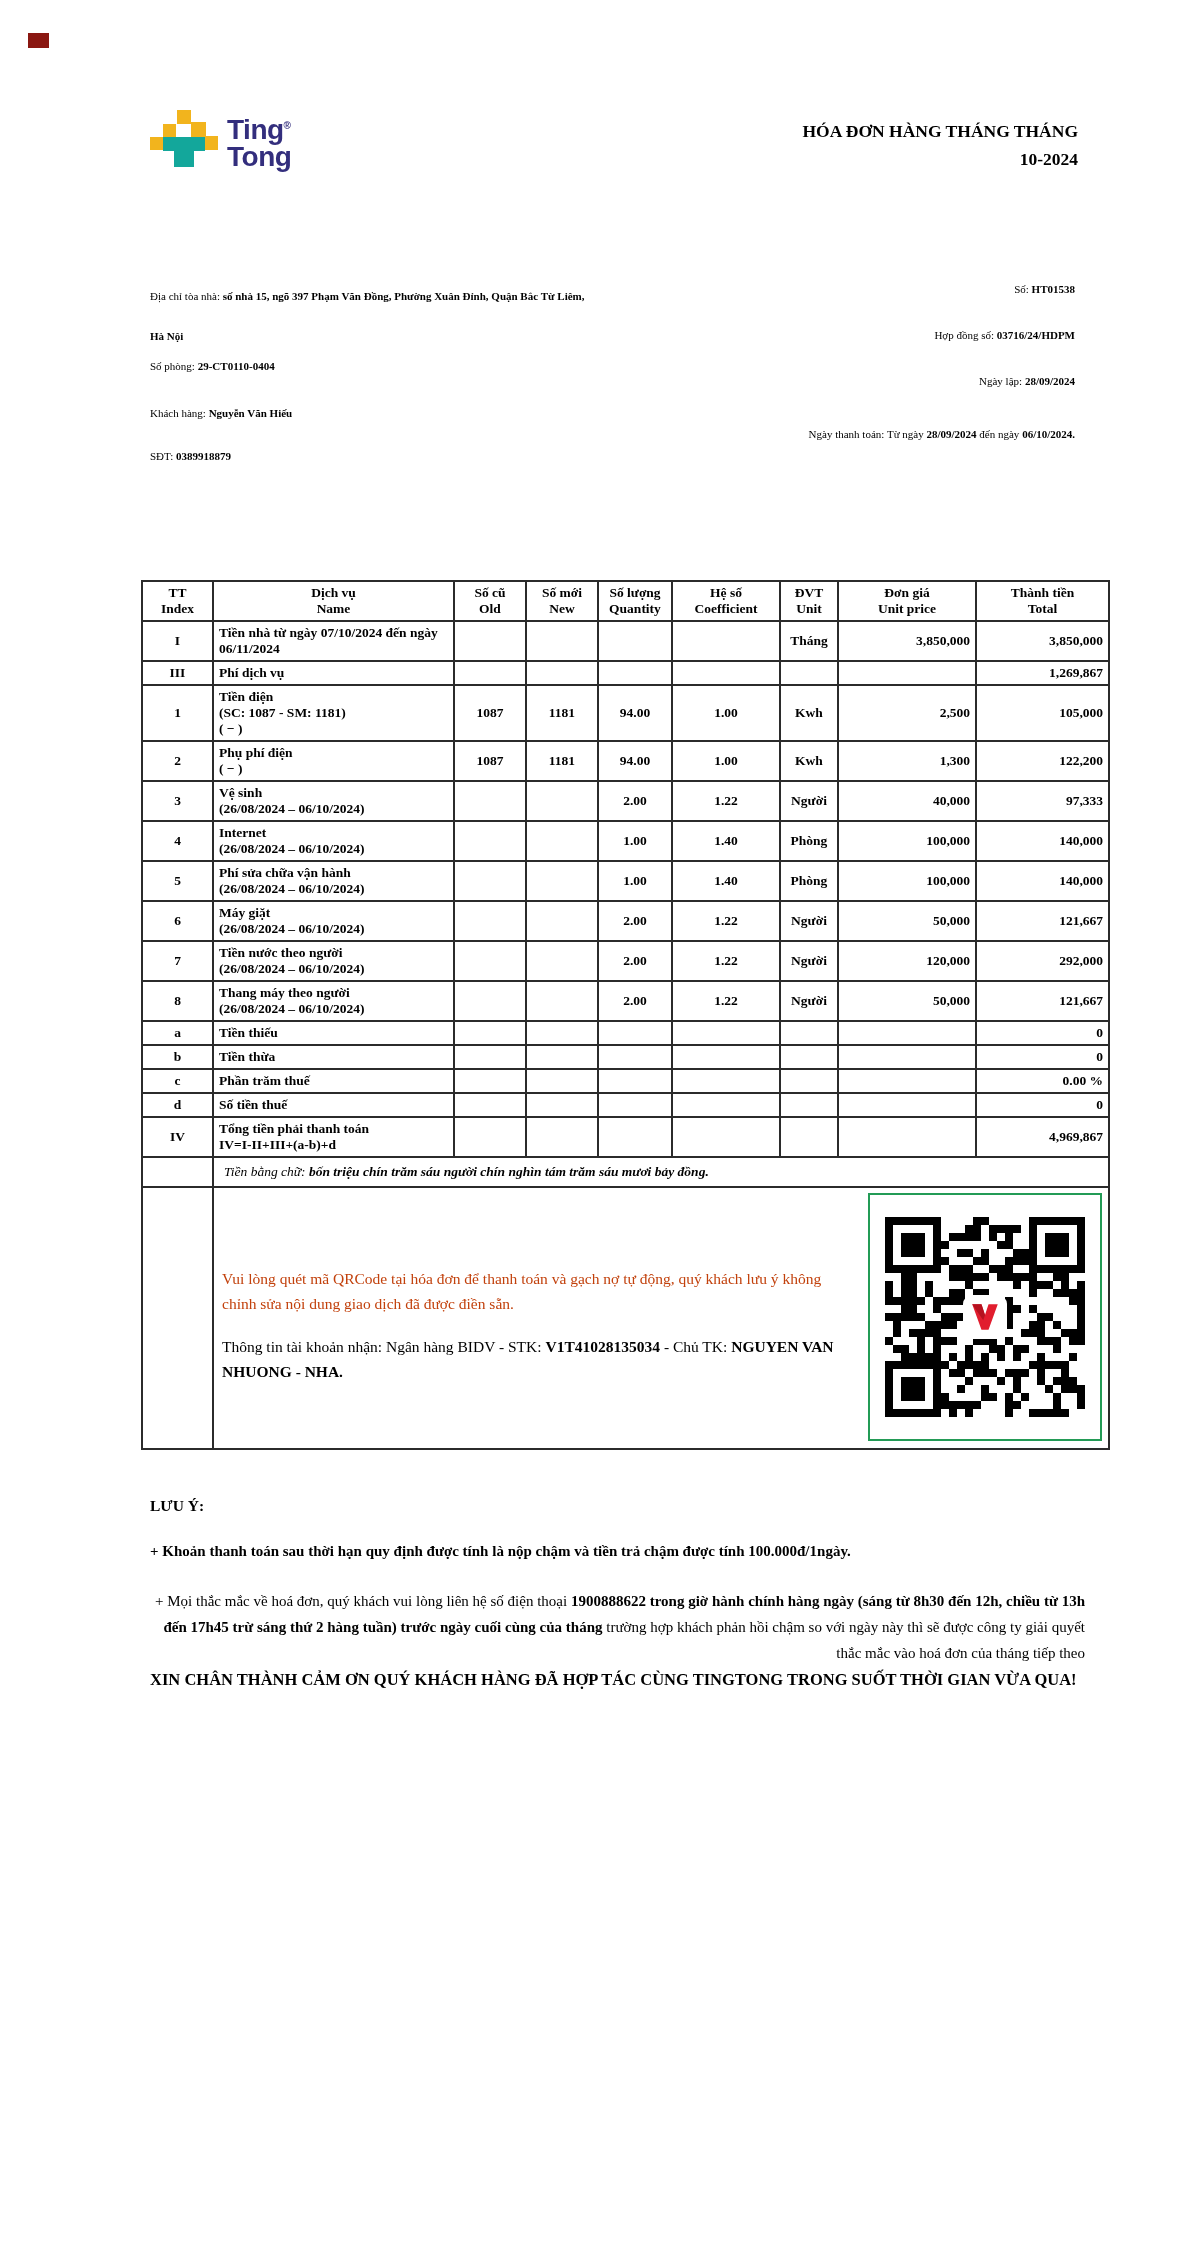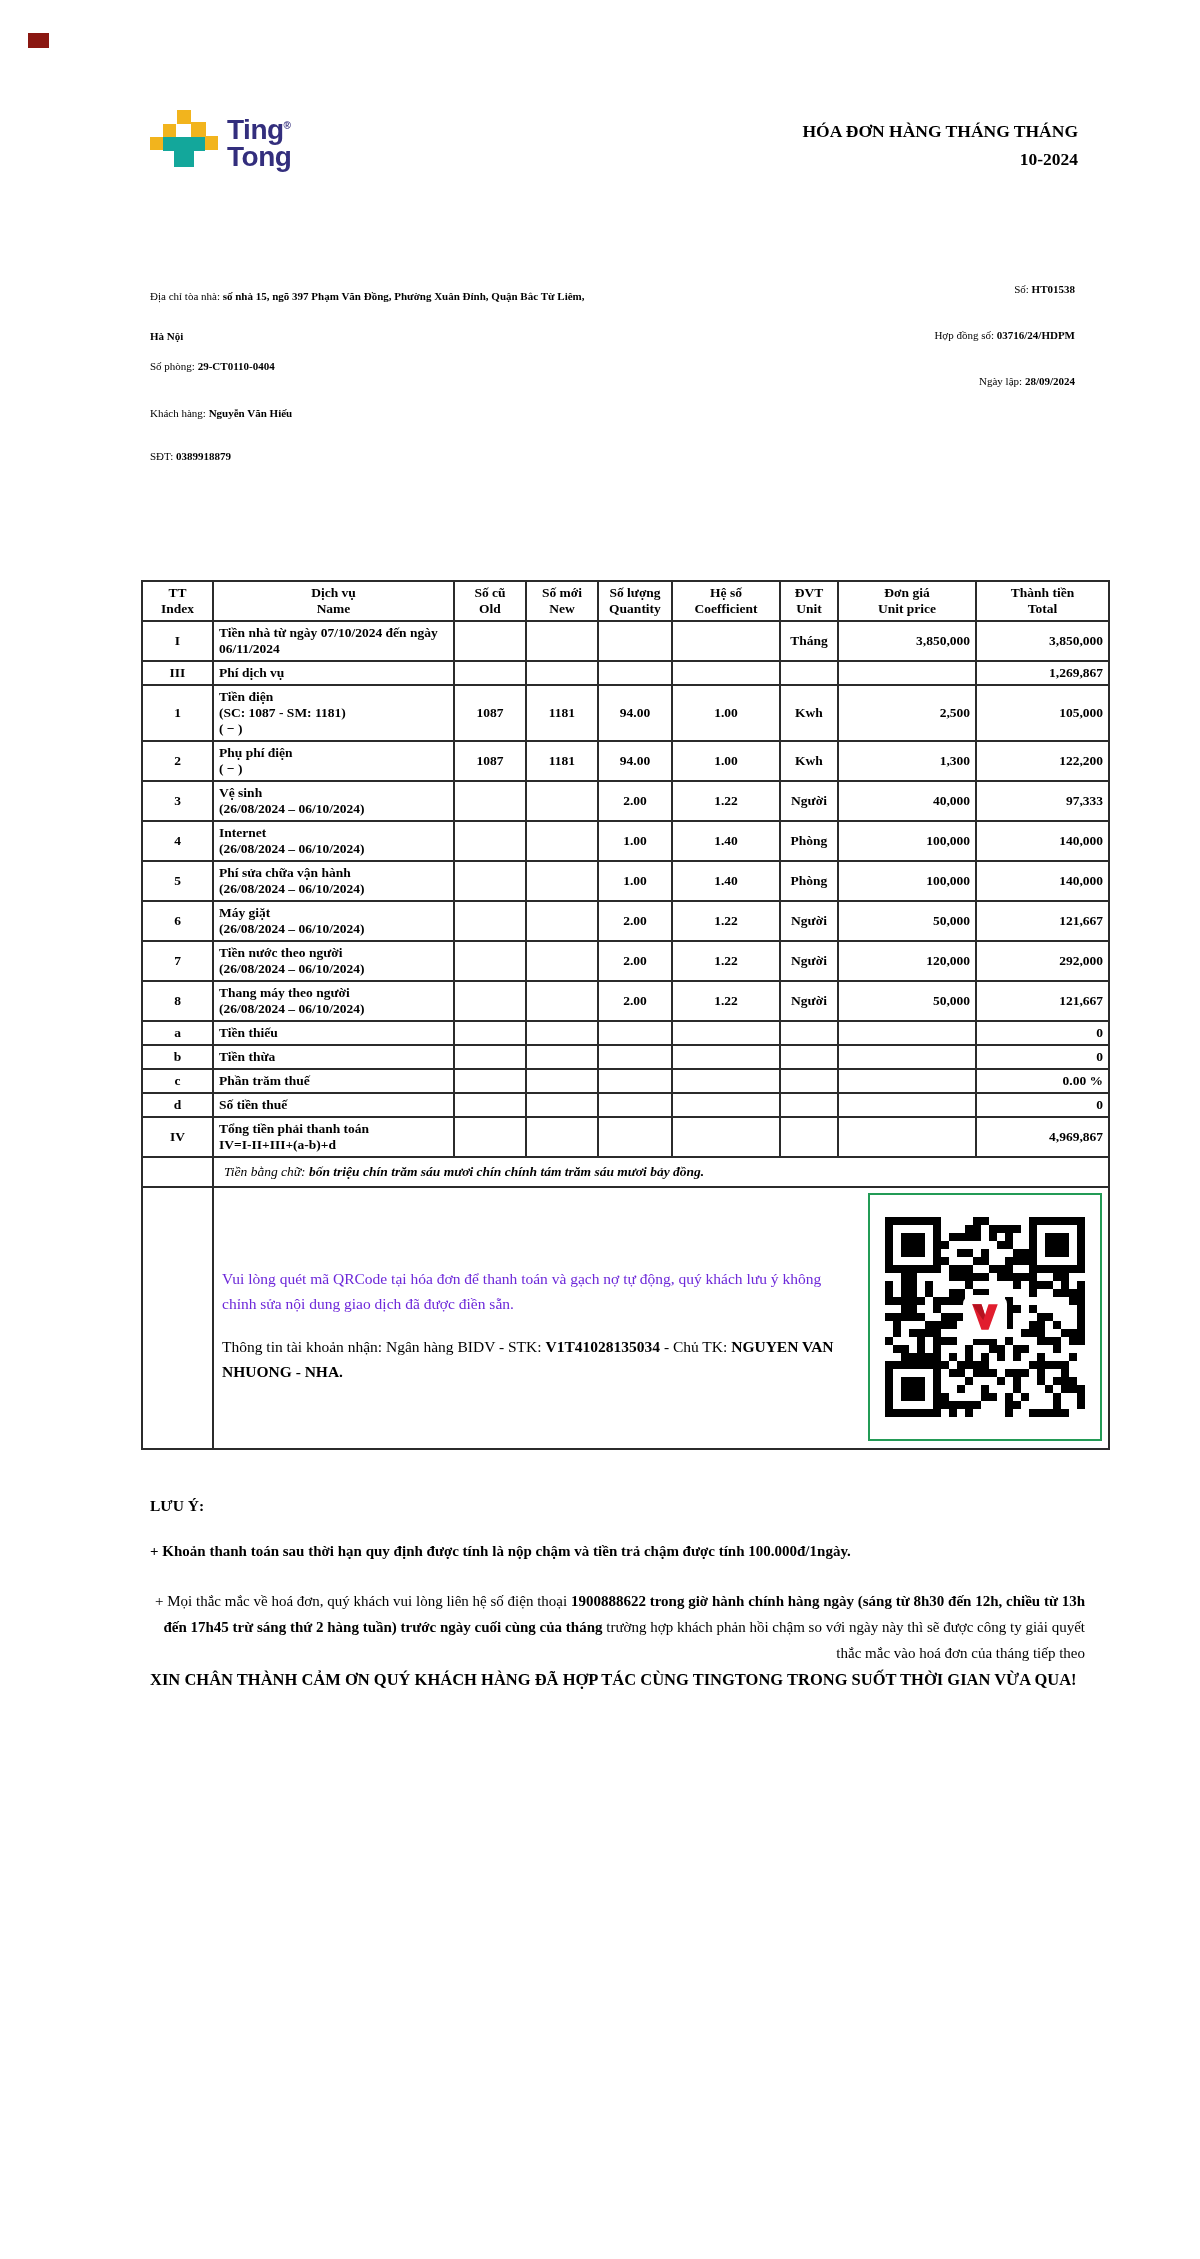--- a/index.html
+++ b/index.html
@@ -57,21 +57,21 @@
   td.col-old, td.col-new, td.col-qty, td.col-coef, td.col-unit { text-align:center; }
   td.col-price, td.col-total { text-align:right; padding-right:8px; }
 
   tr.words-row td { font-weight:normal; }
   tr.words-row .lbl { font-style:italic; }
   tr.words-row .val { font-style:italic; font-weight:bold; }
   tr.words-row td.span { padding:6px 10px; }
 
   tr.qr-row td.span { height:262px; position:relative; vertical-align:top; font-weight:normal; }
   .pay-note { position:absolute; left:8px; top:78px; width:612px; font-size:15.5px; line-height:25px; }
-  .pay-note .red-note { color:#6d28d9; margin-bottom:18px; }
+  .pay-note .red-note { color:#c2410c; margin-bottom:18px; }
   .qr-box { position:absolute; right:6px; top:5px; width:234px; height:248px; border:2px solid #239b56; background:#fff; display:flex; align-items:center; justify-content:center; }
   .qr-inner { position:relative; width:200px; height:200px; }
   .qr-logo { position:absolute; left:78px; top:78px; width:44px; height:44px; background:#fff; border-radius:9px; display:flex; align-items:center; justify-content:center; }
   .qr-logo svg { width:34px; height:34px; }
 
   
   .footer { position:absolute; left:9px; top:1497px; width:935px; font-size:15px; }
   .note-title { font-weight:bold; font-size:15.5px; }
   .note1 { font-weight:bold; margin-top:24px; line-height:25px; }
   .note2 { margin-top:24px; line-height:26px;text-align:right; }
@@ -117,20 +117,21 @@
 
   <div class="info-line r-line inv-no">
     <span>Số: </span><b>HT01538</b>
   </div>
   <div class="info-line r-line contract">
     <span>Hợp đồng số: </span><b>03716/24/HDPM</b>
   </div>
   <div class="info-line r-line issue">
     <span>Ngày lập: </span><b>28/09/2024</b>
   </div>
+  <div class="info-line r-line payperiod"><span>Ngày thanh toán: Từ ngày </span><b>28/09/2024</b><span> đến ngày </span><b>06/10/2024.</b></div>
 
   <table class="inv">
     <colgroup>
       <col style="width:71px">
         <col style="width:241px">
         <col style="width:72px">
         <col style="width:72px">
         <col style="width:74px">
         <col style="width:108px">
         <col style="width:58px">
@@ -333,21 +334,21 @@
           <td class="col-coef"></td>
           <td class="col-unit"></td>
           <td class="col-price"></td>
           <td class="col-total">4,969,867</td>
         </tr>
       </tbody>
     <tbody>
       <tr class="words-row">
         <td class="col-tt"></td>
         <td class="span" colspan="8">
-          <span class="lbl">Tiền bằng chữ: </span><span class="val">bốn triệu chín trăm sáu mươi chín chính tám trăm sáu mươi bảy đồng.</span>
+          <span class="lbl">Tiền bằng chữ: </span><span class="val">bốn triệu chín trăm sáu người chín nghìn tám trăm sáu mươi bảy đồng.</span>
         </td>
       </tr>
       <tr class="qr-row">
         <td class="col-tt"></td>
         <td class="span" colspan="8">
           <div class="pay-note">
             <div class="red-note">Vui lòng quét mã QRCode tại hóa đơn để thanh toán và gạch nợ tự động, quý khách lưu ý không chỉnh sửa nội dung giao dịch đã được điền sẵn.</div>
             <div class="acct"><span>Thông tin tài khoản nhận: Ngân hàng BIDV - STK: </span><b>V1T41028135034</b><span> - Chủ TK: </span><b>NGUYEN VAN NHUONG - NHA.</b></div>
           </div>
           <div class="qr-box">

